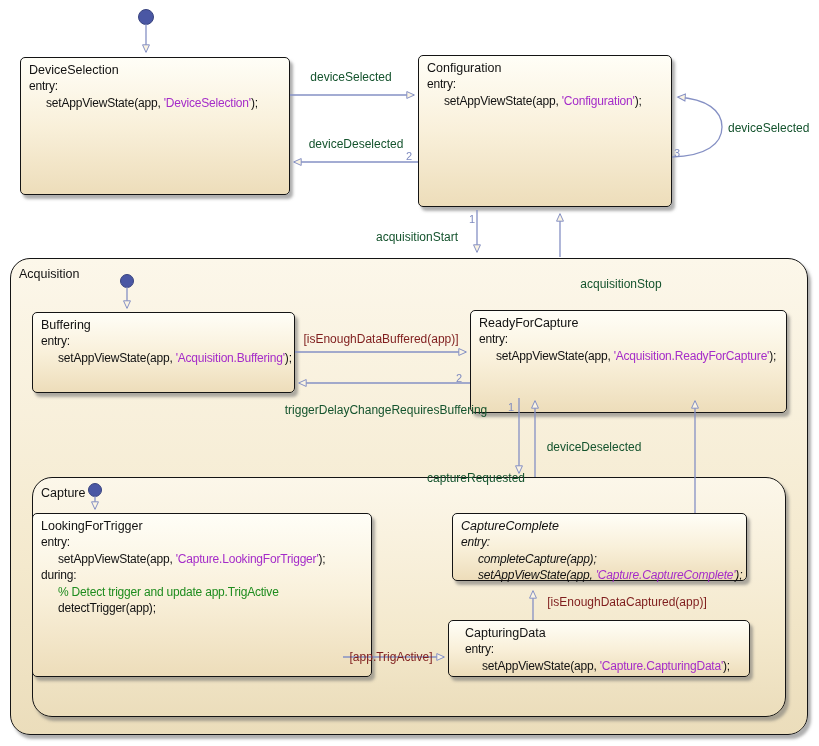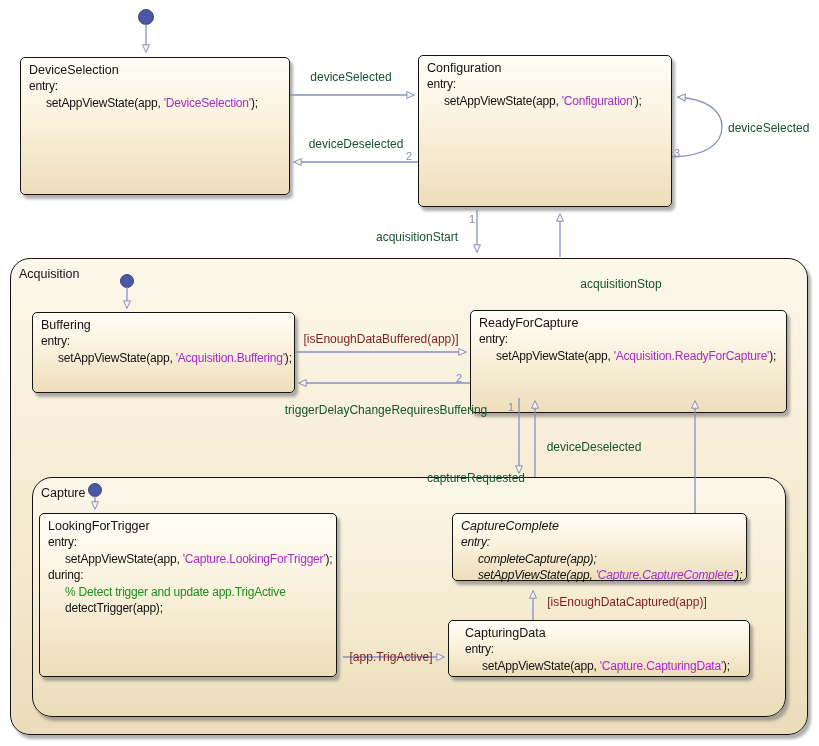--- a/index.html
+++ b/index.html
@@ -63,21 +63,21 @@
   </div>
 
   <div class="state" style="left:470px;top:310px;width:317px;height:103px;">
     <div class="state-title">ReadyForCapture</div>
     <div>
         <div class="code-line"><span class="code">entry:</span></div>
         <div class="code-line ind"><span class="code">setAppViewState(app, </span><span class="str">'Acquisition.ReadyForCapture'</span><span class="code">);</span></div>
       </div>
   </div>
 
-  <div class="state" style="left:39px;top:513px;width:298px;height:164px;">
+  <div class="state" style="left:32px;top:513px;width:340px;height:164px;">
     <div class="state-title">LookingForTrigger</div>
     <div>
         <div class="code-line"><span class="code">entry:</span></div>
         <div class="code-line ind"><span class="code">setAppViewState(app, </span><span class="str">'Capture.LookingForTrigger'</span><span class="code">);</span></div>
         <div class="code-line"><span class="code">during:</span></div>
         <div class="code-line ind"><span class="comment">% Detect trigger and update app.TrigActive</span></div>
         <div class="code-line ind"><span class="code">detectTrigger(app);</span></div>
       </div>
   </div>
 

